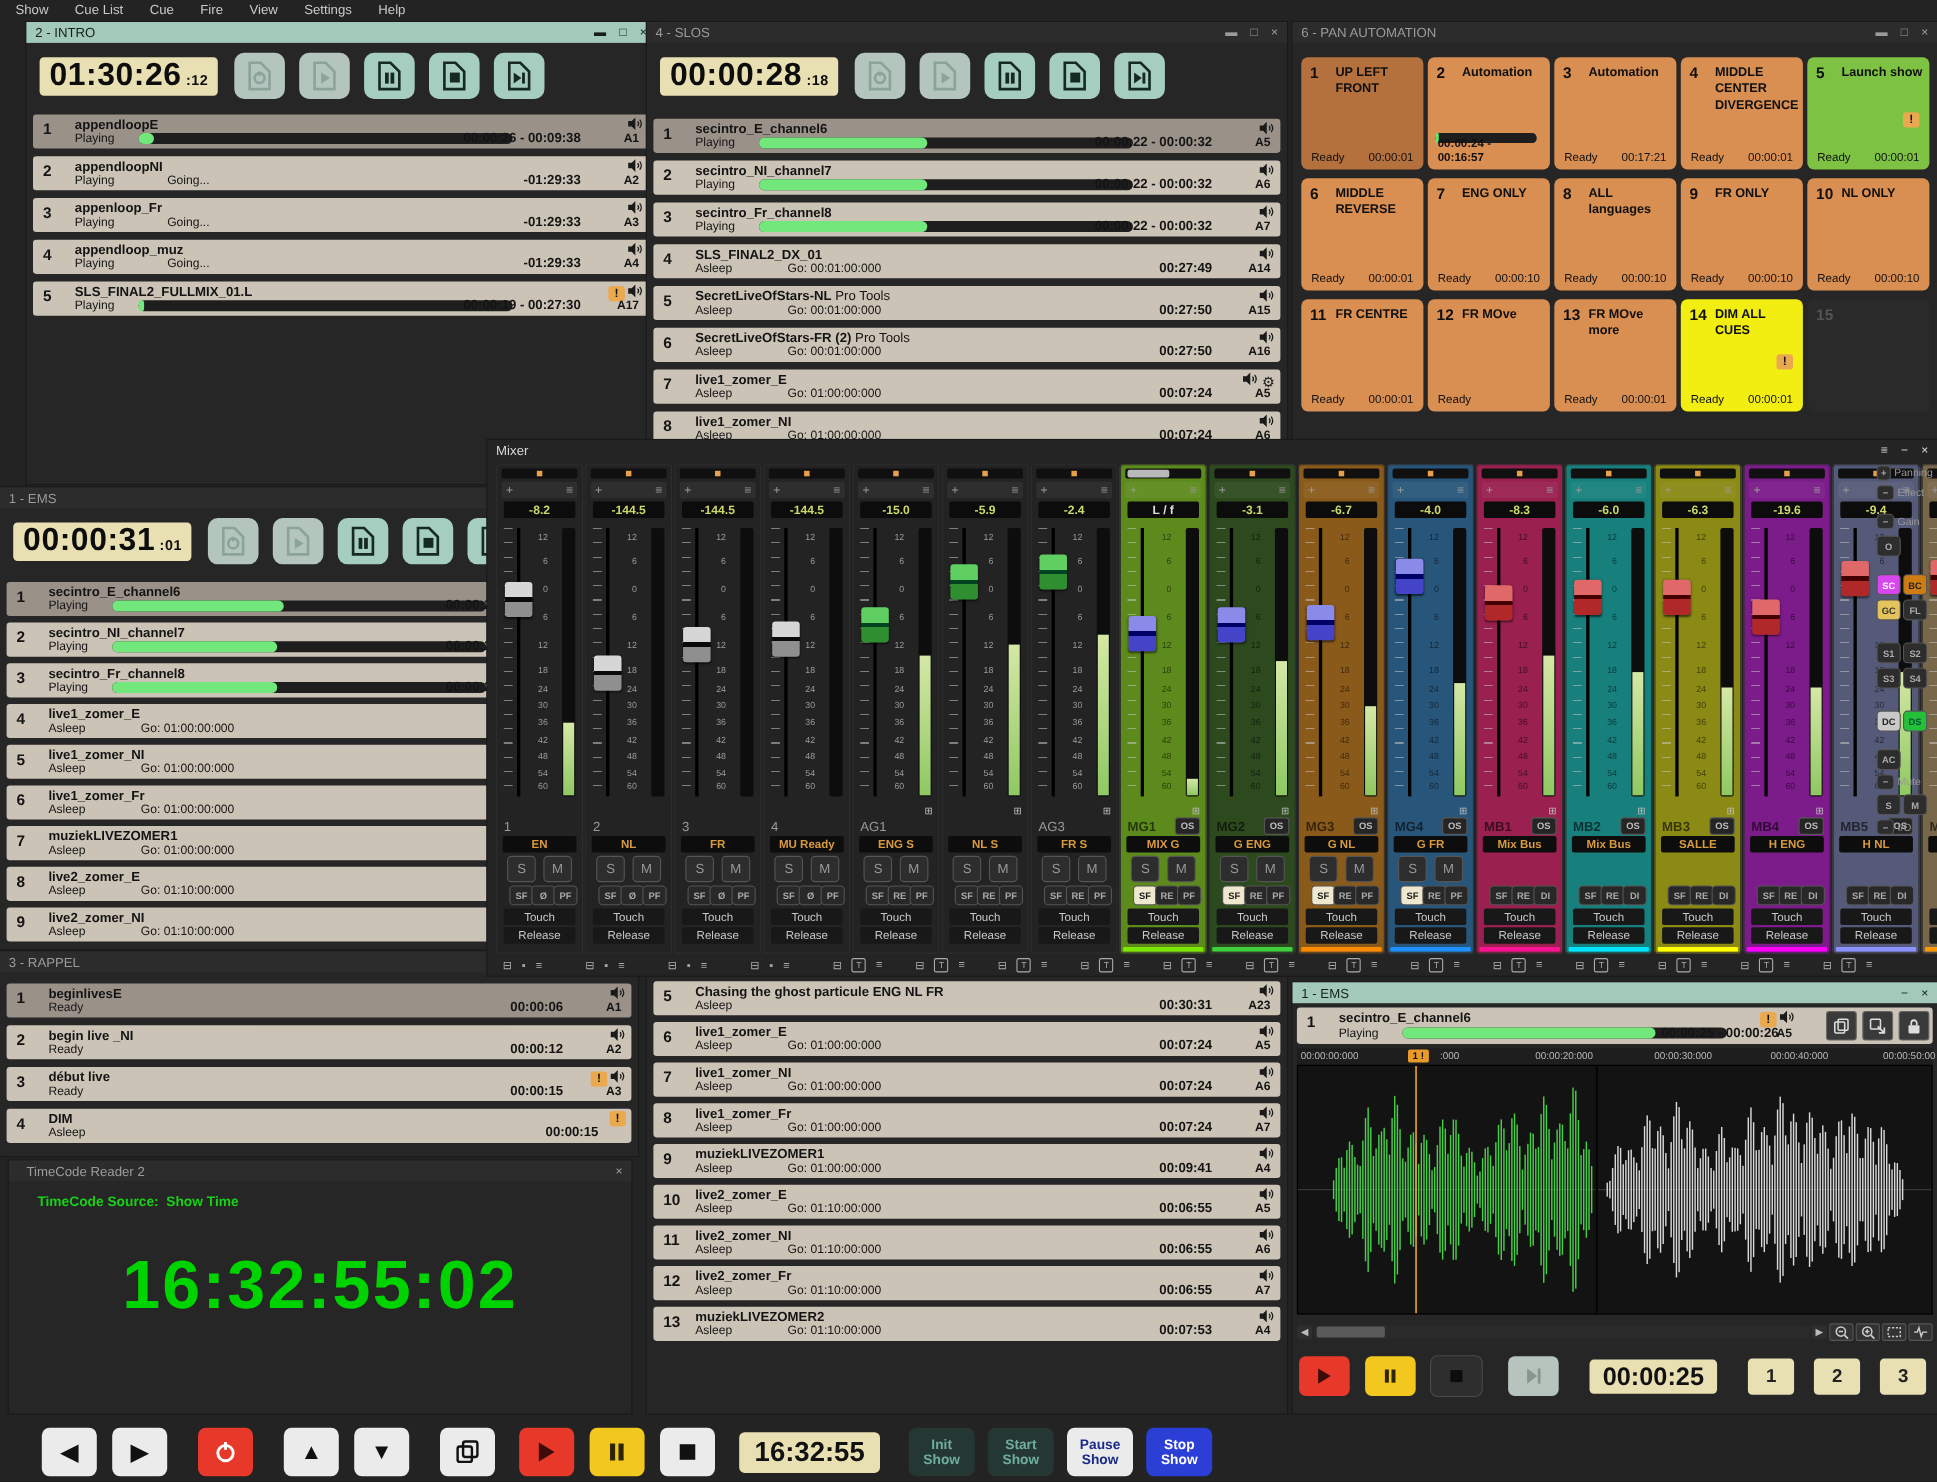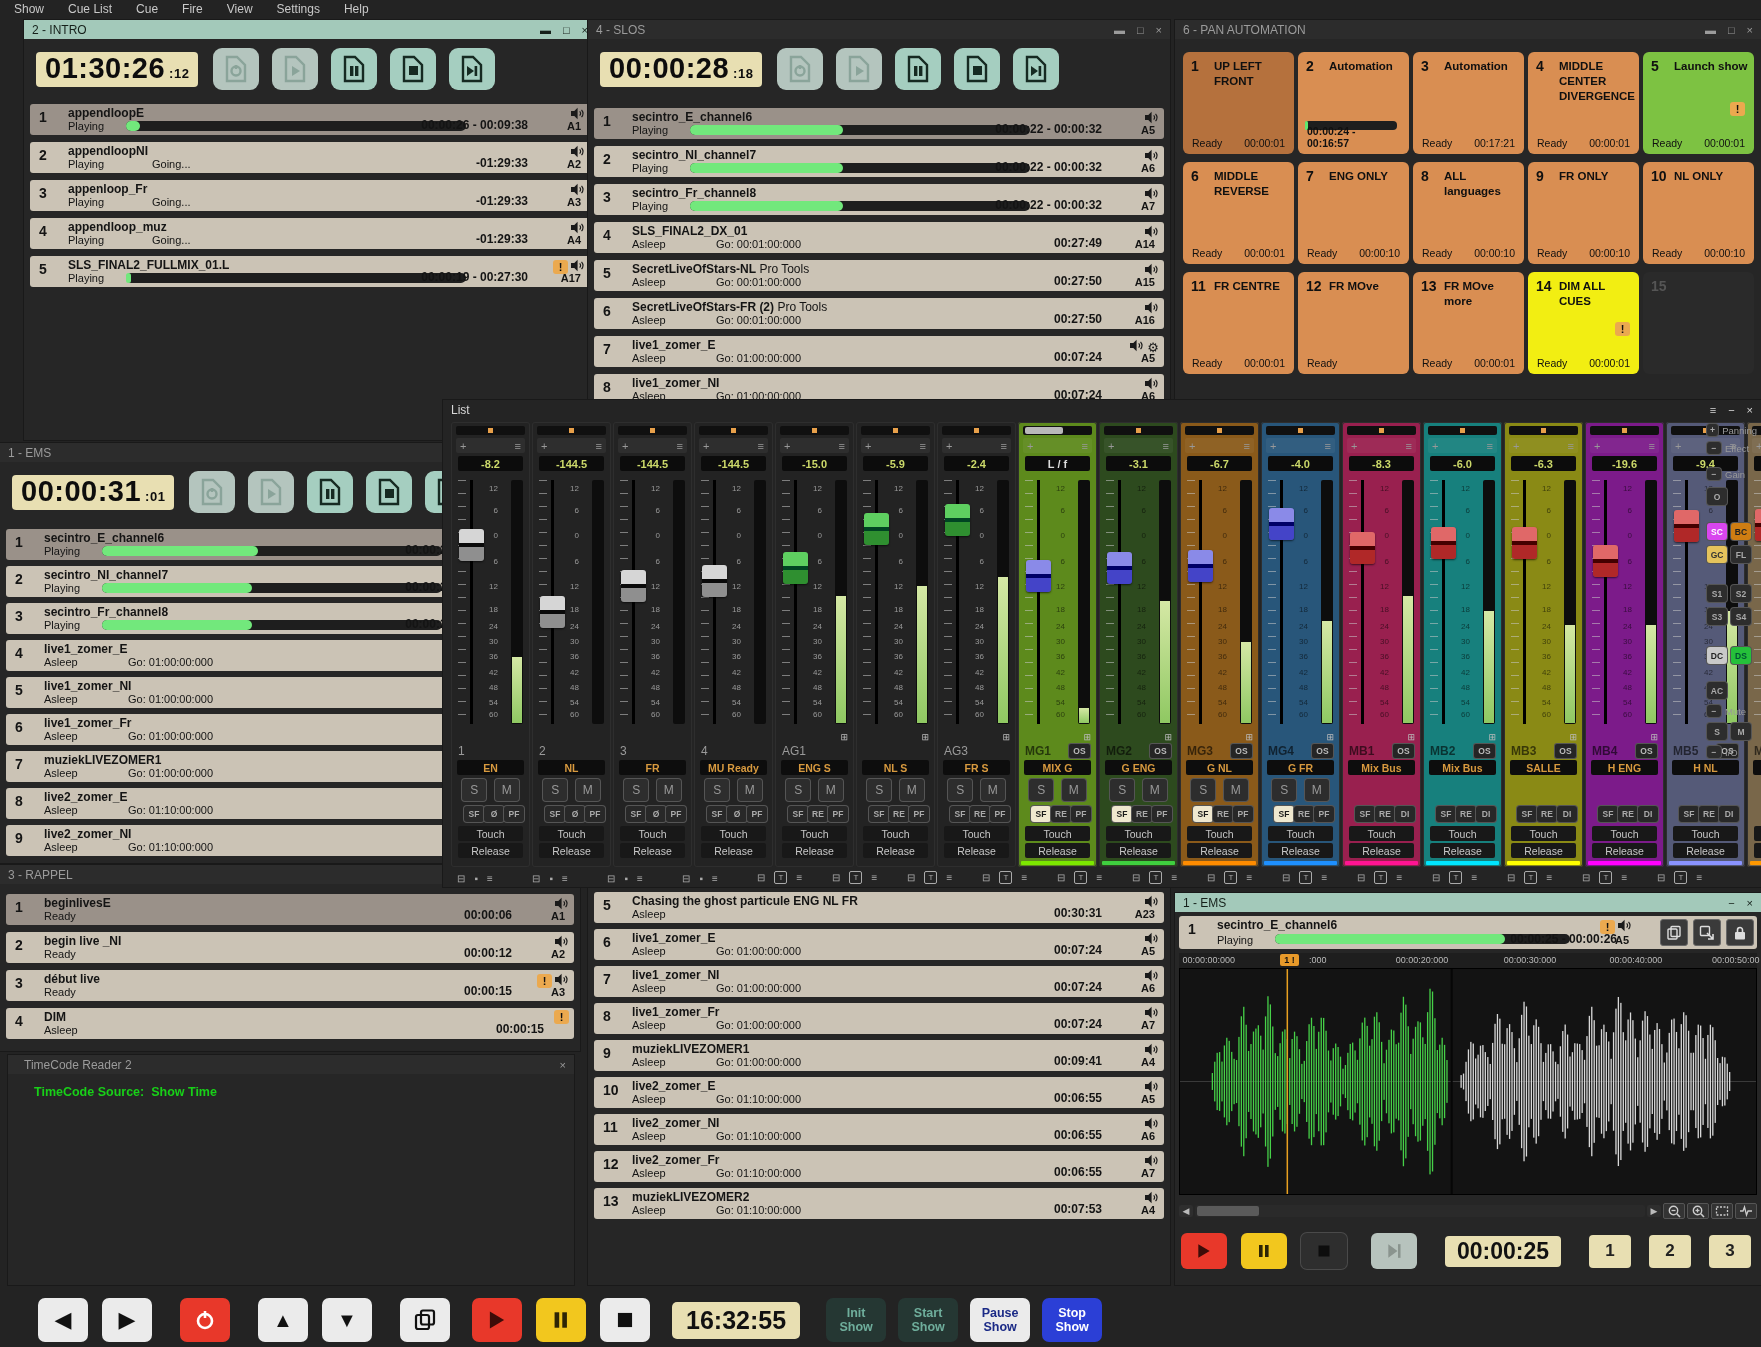--- a/index.html
+++ b/index.html
@@ -881,25 +881,26 @@
   <div class="win" id="w-tc" style="left:8px;top:1055px;width:566px;height:230px;">
     <div class="tb" style="padding-left:16px;">
       <span>TimeCode Reader 2</span>
       <span class="wctl">
           <span>×</span>
         </span>
     </div>
     <div class="tcsrc">
       <span>TimeCode Source:</span>&nbsp;&nbsp;<span>Show Time</span>
     </div>
+    <div class="tcbig">16:32:55:02</div>
   </div>
 
   <div class="win" id="w-mixer" style="left:443px;top:400px;width:1318px;height:487px;background:#242424;">
     <div class="tb mx" style="background:#242424;">
-      <span>List</span>
+      <span>Mixer</span>
       <span class="wctl">
           <span>≡</span>
           <span>−</span>
           <span>×</span>
         </span>
     </div>
     <div id="mixer-strips" style="position:absolute;left:8px;top:22px;bottom:20px;display:flex;gap:2px;">
         <div class="strip">
           <div class="s-top">
             <div class="s-dot"></div>

